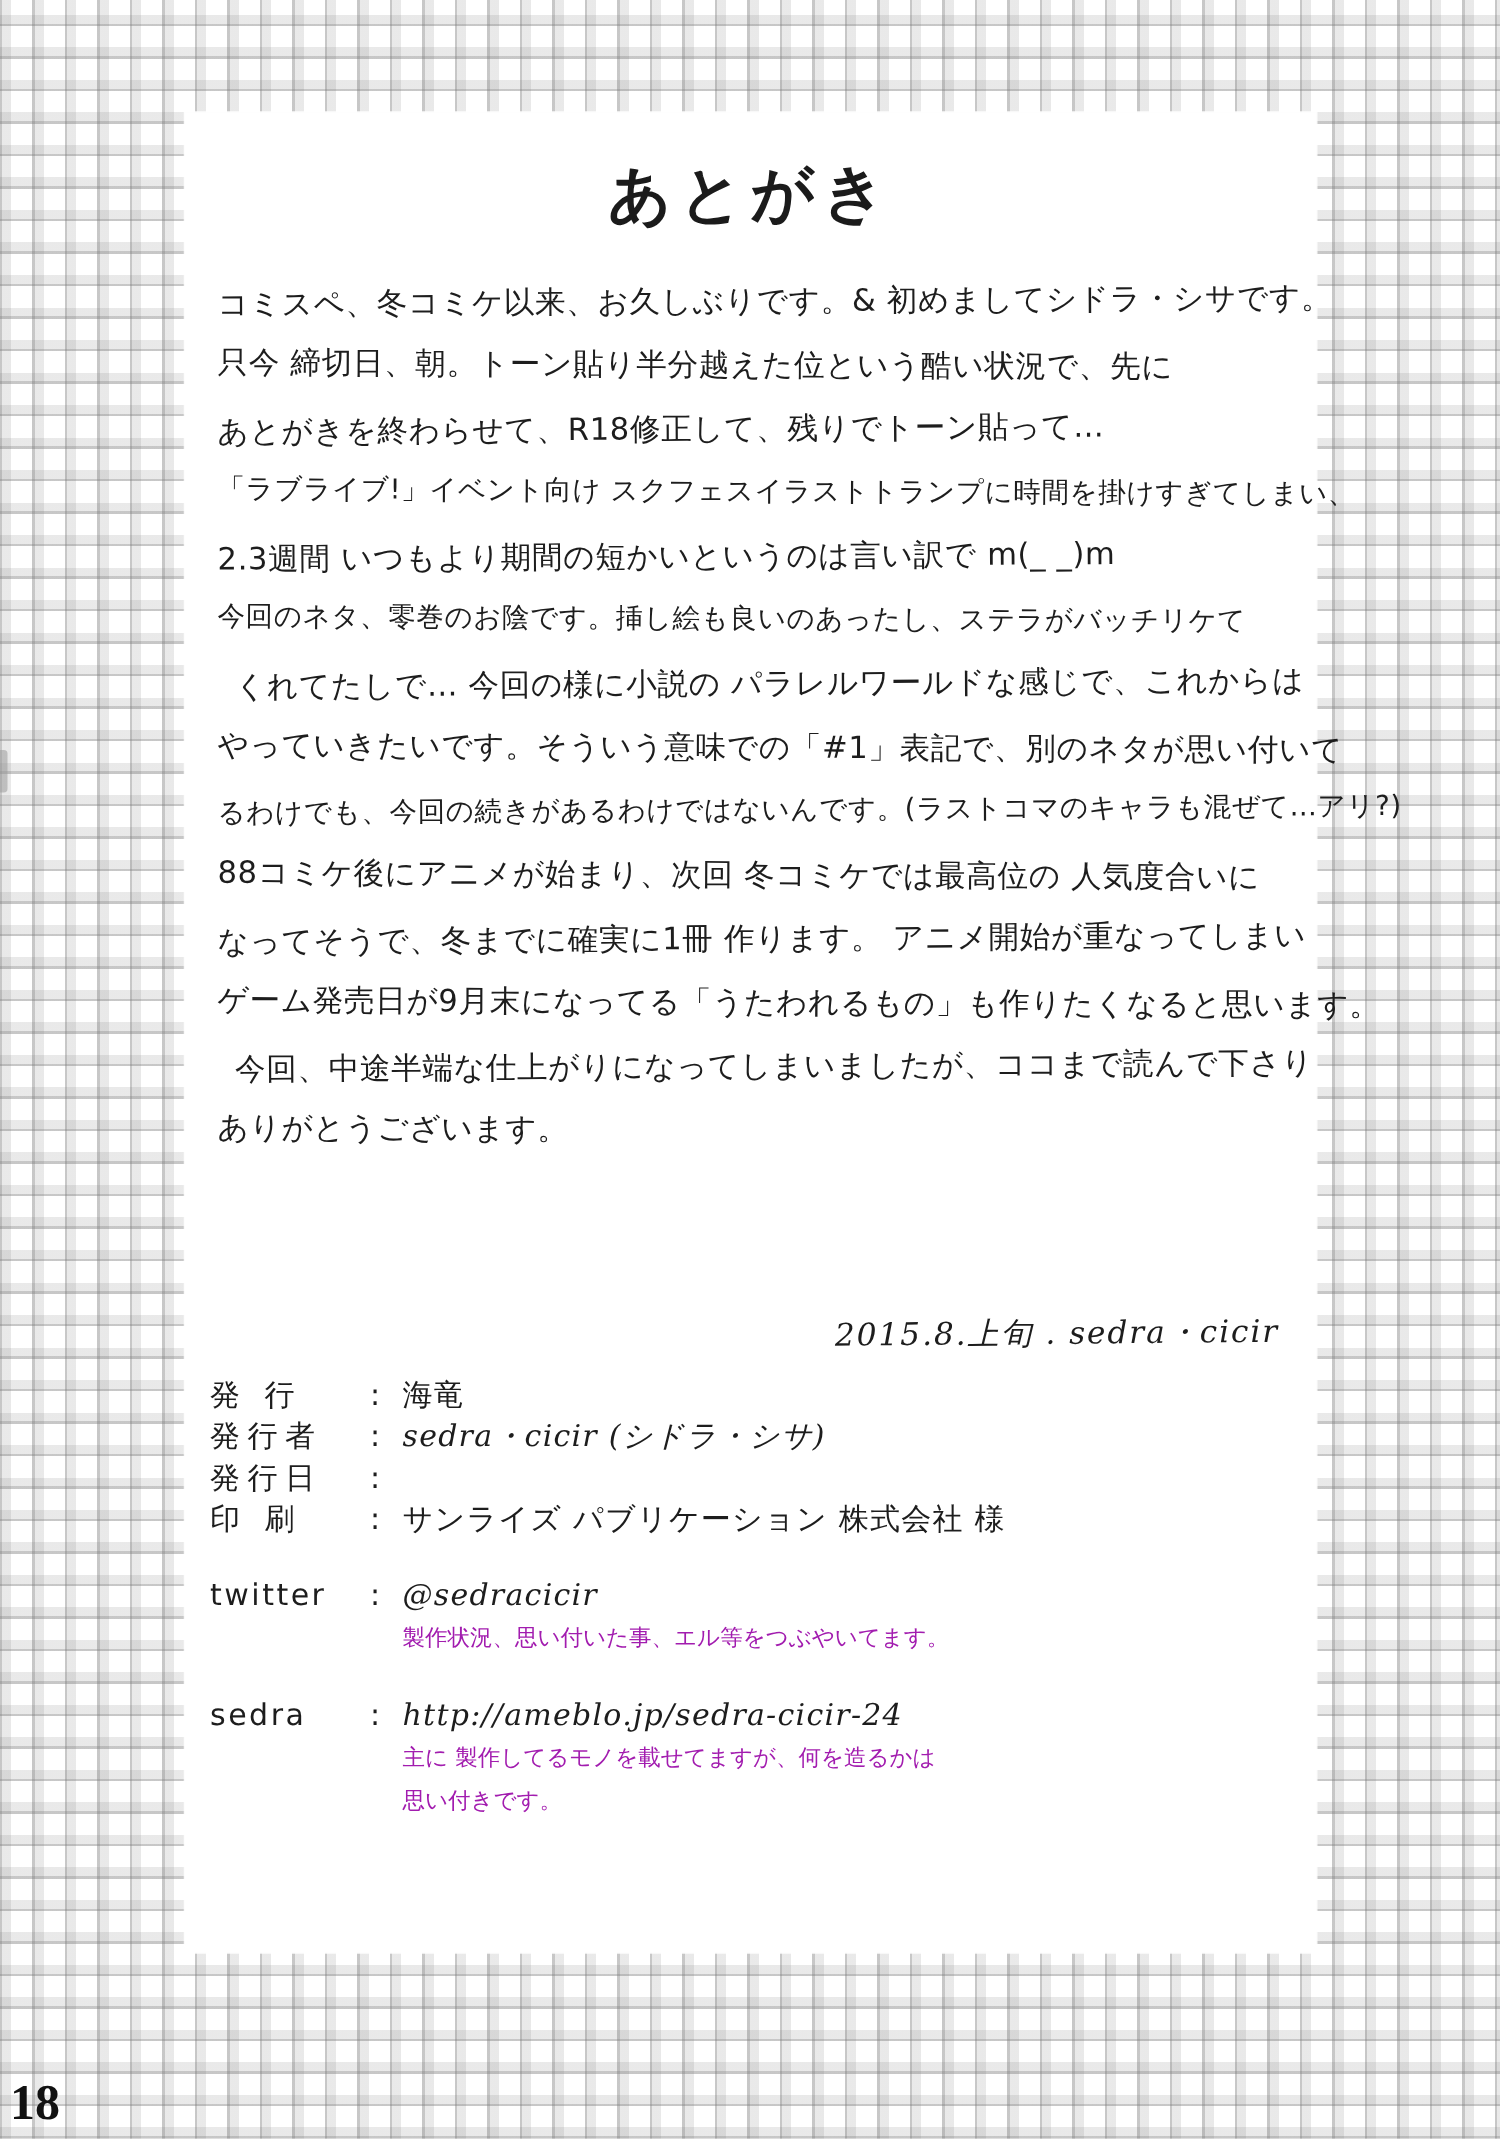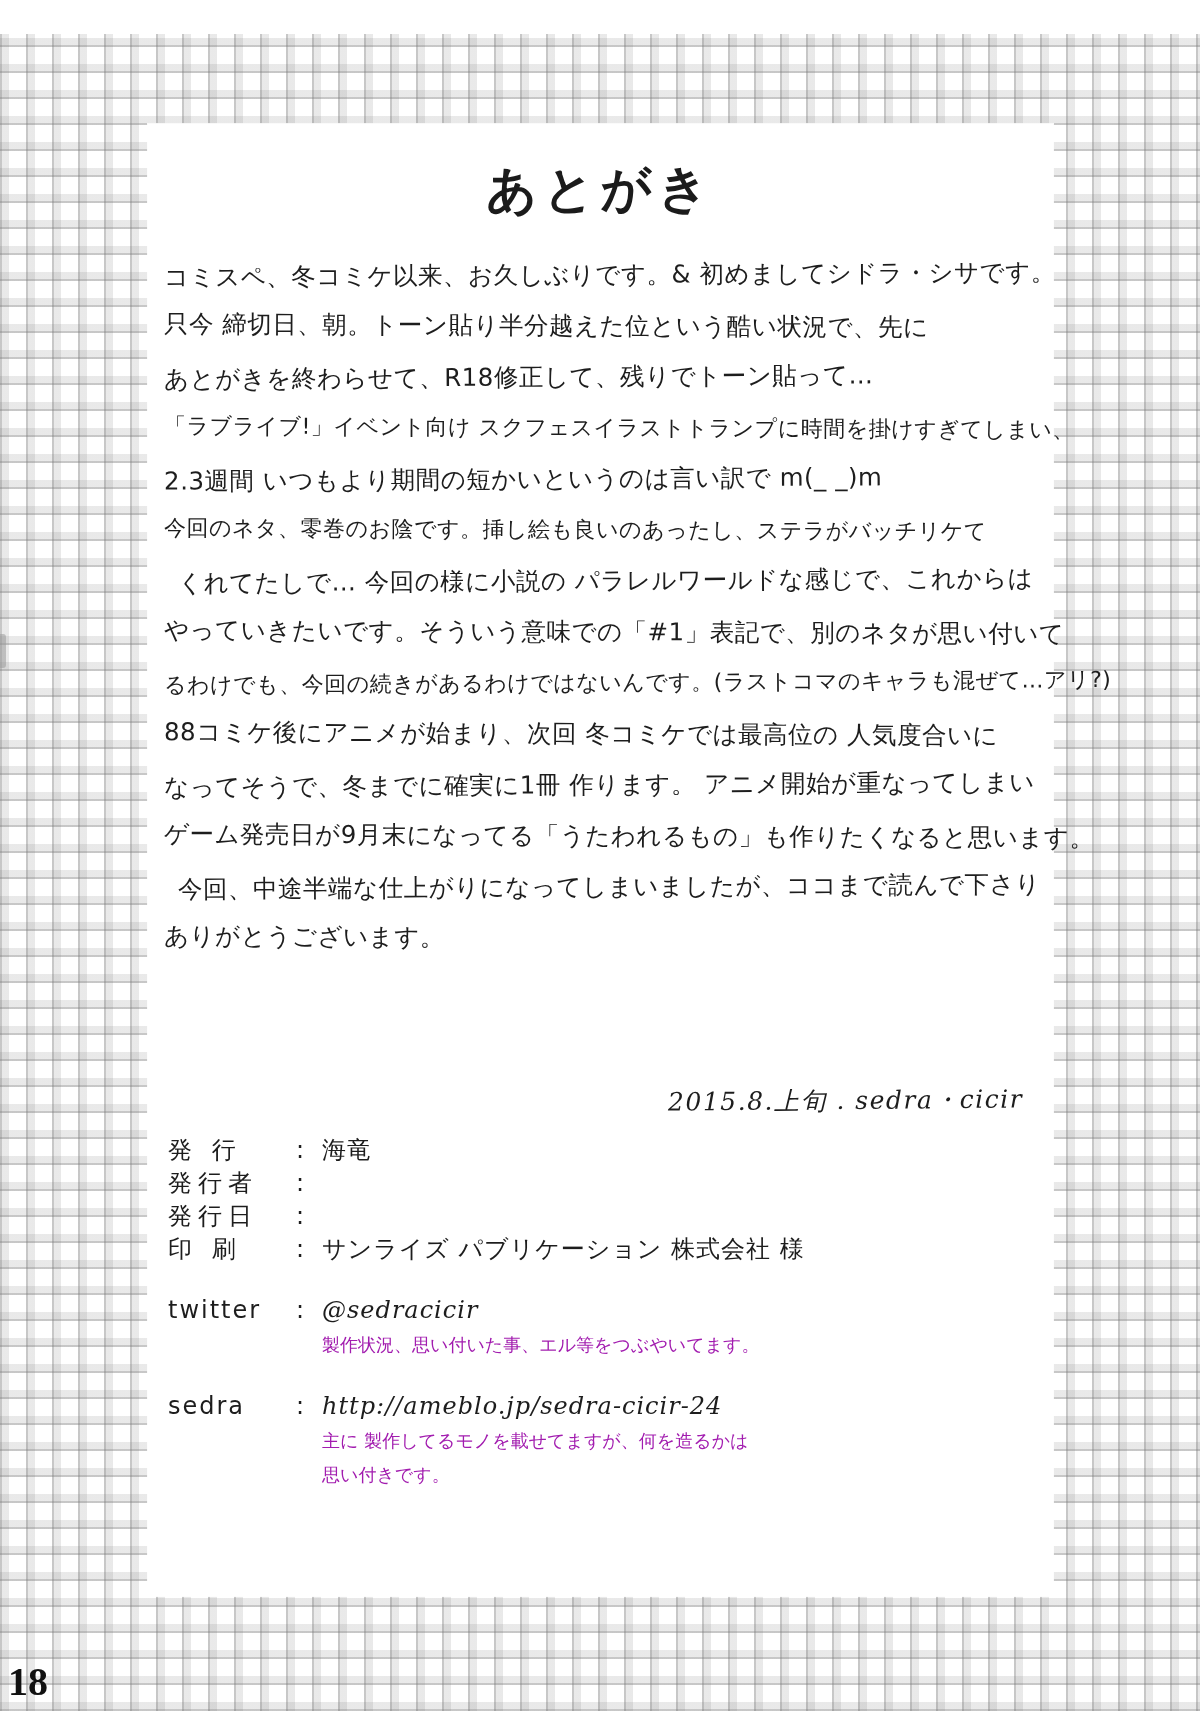--- a/index.html
+++ b/index.html
@@ -25,21 +25,20 @@
         rgba(0,0,0,0) 2px, rgba(0,0,0,0) 26px),
       repeating-linear-gradient(90deg,
         rgba(120,120,120,0.30) 0px, rgba(120,120,120,0.30) 2px,
         rgba(0,0,0,0) 2px, rgba(0,0,0,0) 26px),
       repeating-linear-gradient(0deg,
         rgba(120,120,120,0.16) 0px, rgba(120,120,120,0.16) 9px,
         rgba(0,0,0,0) 9px, rgba(0,0,0,0) 26px),
       repeating-linear-gradient(90deg,
         rgba(120,120,120,0.16) 0px, rgba(120,120,120,0.16) 9px,
         rgba(0,0,0,0) 9px, rgba(0,0,0,0) 26px);
-    margin-top: 34px;
   }
   #paper {
     position: absolute;
     left: 148px;
     top: 90px;
     width: 905px;
     height: 1472px;
     background: #ffffff;
     box-shadow: 0 0 0 1px rgba(255,255,255,0.9);
   }
@@ -51,21 +50,21 @@
     text-align: center;
     font-size: 50px;
     letter-spacing: 6px;
     color: #1b1b1b;
     font-weight: bold;
     font-family: "DejaVu Sans", sans-serif;
     transform: rotate(-0.6deg);
   }
   .body-block {
     position: absolute;
-    left: 16px;
+    left: 26px;
     top: 125px;
     width: 856px;
   }
   .body-line {
     font-size: 24.5px;
     line-height: 51px;
     color: #1d1d1d;
     white-space: nowrap;
     font-family: "DejaVu Sans", sans-serif;
     letter-spacing: 0.5px;
@@ -174,20 +173,21 @@
 
       <div class="colo-group">
         <div class="colo-row tight">
           <span class="colo-label">発 行</span>
           <span class="colo-sep">:</span>
           <span class="colo-val">海竜</span>
         </div>
         <div class="colo-row tight">
           <span class="colo-label">発行者</span>
           <span class="colo-sep">:</span>
+          <span class="colo-val serif">sedra・cicir (シドラ・シサ)</span>
         </div>
         <div class="colo-row tight">
           <span class="colo-label">発行日</span>
           <span class="colo-sep">:</span>
         </div>
         <div class="colo-row tight">
           <span class="colo-label">印 刷</span>
           <span class="colo-sep">:</span>
           <span class="colo-val">サンライズ パブリケーション 株式会社 様</span>
         </div>

